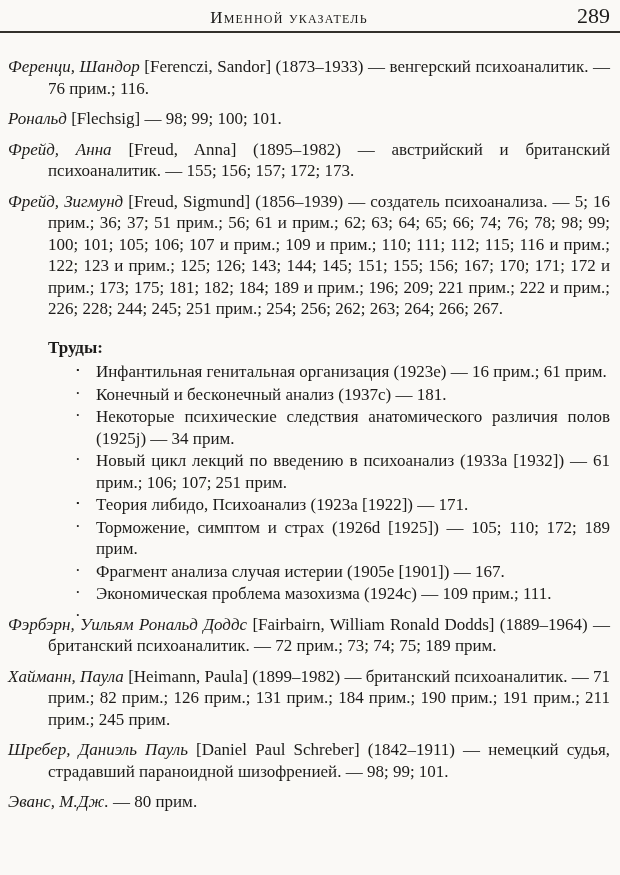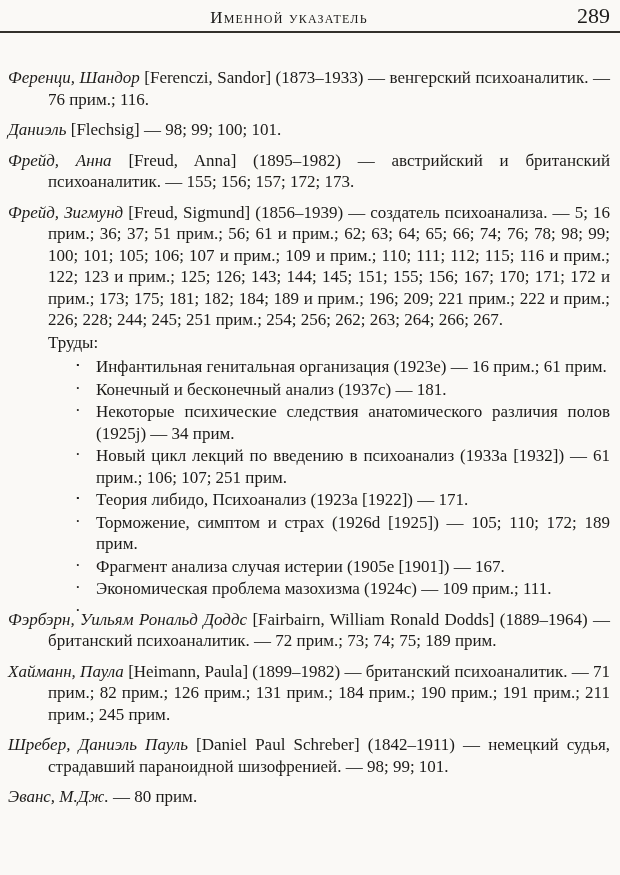--- a/index.html
+++ b/index.html
@@ -37,35 +37,36 @@
     right: 0;
     top: -2px;
     font-size: 22px;
     margin-left: 40px;
   }
   .rule {
     border: none;
     border-top: 2px solid #33312c;
     margin: 2px -10px 0 -8px;
   }
-  main { padding-top: 25px; }
+  main { padding-top: 14px; }
   .entry {
     margin: 9px 0 0 0;
     font-size: 17px;
     line-height: 21.5px;
     text-align: justify;
     padding-left: 40px;
     text-indent: -40px;
   }
   .entry-name { font-style: italic; }
   .works-label {
-    margin: 1px 0 3px 0;
+    margin: 17px 0 3px 0;
     padding-left: 40px;
     font-size: 17px;
     line-height: 21.5px;
+    font-weight: bold;
   }
   ul.works {
     list-style: none;
     margin: 0;
     padding: 0 0 0 60px;
     font-size: 17px;
     line-height: 21.5px;
   }
   ul.works li {
     position: relative;
@@ -83,21 +84,21 @@
 <body>
 
 <div class="page">
   <div class="running-header-row">
     <div class="running-title">Именной указатель</div>
     <div class="page-number">289</div>
   </div>
   <hr class="rule">
   <main id="entries">
       <p class="entry"><span class="entry-name">Ференци, Шандор</span> <span class="entry-rest">[Ferenczi, Sandor] (1873–1933) — венгерский психоаналитик. — 76 прим.; 116.</span></p>
-      <p class="entry"><span class="entry-name">Даниэль</span> <span class="entry-rest">[Flechsig] — 98; 99; 100; 101.</span></p>
+      <p class="entry"><span class="entry-name">Рональд</span> <span class="entry-rest">[Flechsig] — 98; 99; 100; 101.</span></p>
       <p class="entry"><span class="entry-name">Фрейд, Анна</span> <span class="entry-rest">[Freud, Anna] (1895–1982) — австрийский и британский психоаналитик. — 155; 156; 157; 172; 173.</span></p>
       <p class="entry"><span class="entry-name">Фрейд, Зигмунд</span> <span class="entry-rest">[Freud, Sigmund] (1856–1939) — создатель психоанализа. — 5; 16 прим.; 36; 37; 51 прим.; 56; 61 и прим.; 62; 63; 64; 65; 66; 74; 76; 78; 98; 99; 100; 101; 105; 106; 107 и прим.; 109 и прим.; 110; 111; 112; 115; 116 и прим.; 122; 123 и прим.; 125; 126; 143; 144; 145; 151; 155; 156; 167; 170; 171; 172 и прим.; 173; 175; 181; 182; 184; 189 и прим.; 196; 209; 221 прим.; 222 и прим.; 226; 228; 244; 245; 251 прим.; 254; 256; 262; 263; 264; 266; 267.</span></p>
       <p class="works-label">Труды:</p>
       <ul class="works">
         <li><span class="bullet">·</span></li>
         <li><span class="bullet">·</span><span>Инфантильная генитальная организация (1923e) — 16 прим.; 61 прим.</span></li>
         <li><span class="bullet">·</span><span>Конечный и бесконечный анализ (1937c) — 181.</span></li>
         <li><span class="bullet">·</span><span>Некоторые психические следствия анатомического различия полов (1925j) — 34 прим.</span></li>
         <li><span class="bullet">·</span><span>Новый цикл лекций по введению в психоанализ (1933a [1932]) — 61 прим.; 106; 107; 251 прим.</span></li>
         <li><span class="bullet">·</span></li>

